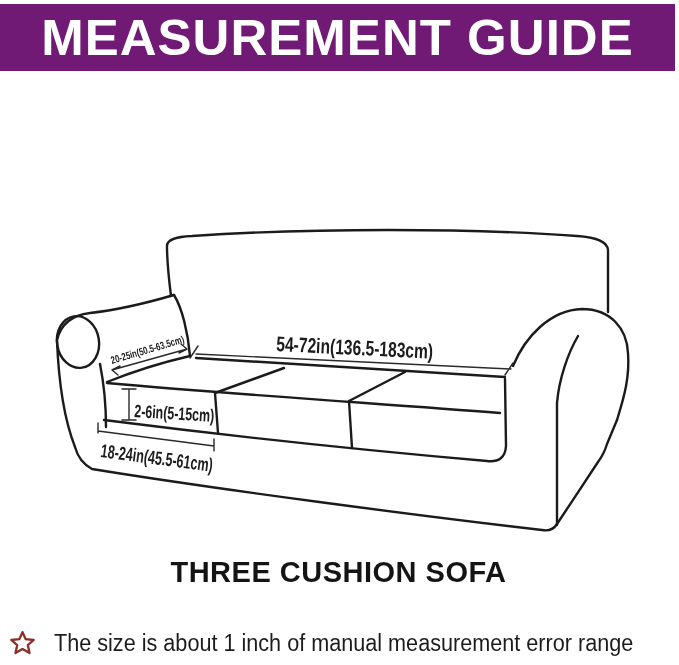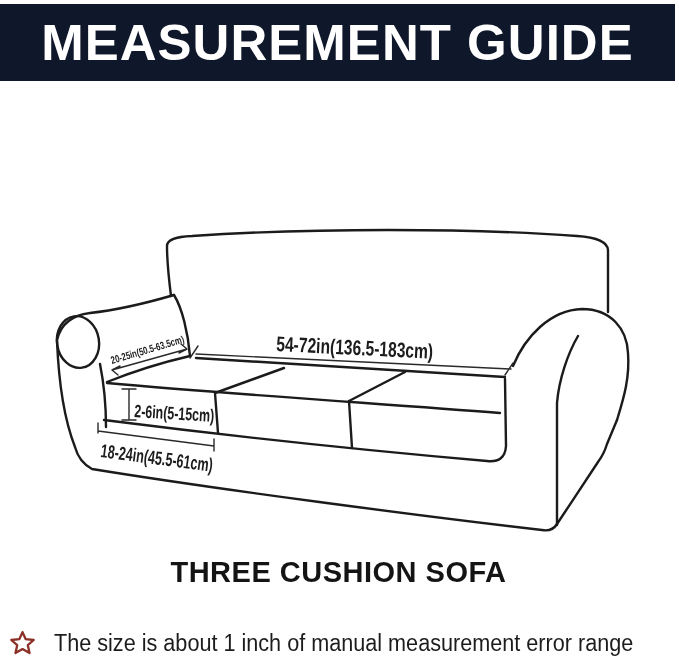--- a/index.html
+++ b/index.html
@@ -3,22 +3,22 @@
 <meta charset="utf-8">
 <style>
   html, body { margin: 0; padding: 0; background: #ffffff; }
   body {
     width: 679px; height: 665px;
     position: relative; overflow: hidden;
     font-family: "Liberation Sans", sans-serif;
     -webkit-font-smoothing: antialiased;
   }
   .banner {
-    position: absolute; top: 4px; left: 0; right: 4px; height: 77px;
-    background: #0f172a;
+    position: absolute; top: 4px; left: 0; right: 4px; height: 67px;
+    background: #701a75;
     display: flex; align-items: center; justify-content: center;
   }
   .banner h1 {
     margin: 0; color: #ffffff; font-size: 50px; font-weight: bold;
     letter-spacing: 1px; white-space: nowrap;
     transform: scaleX(1.02); transform-origin: center;
   }
   .sofa-svg {
     position: absolute; top: 95px; left: 0; width: 679px; height: 460px;
   }

